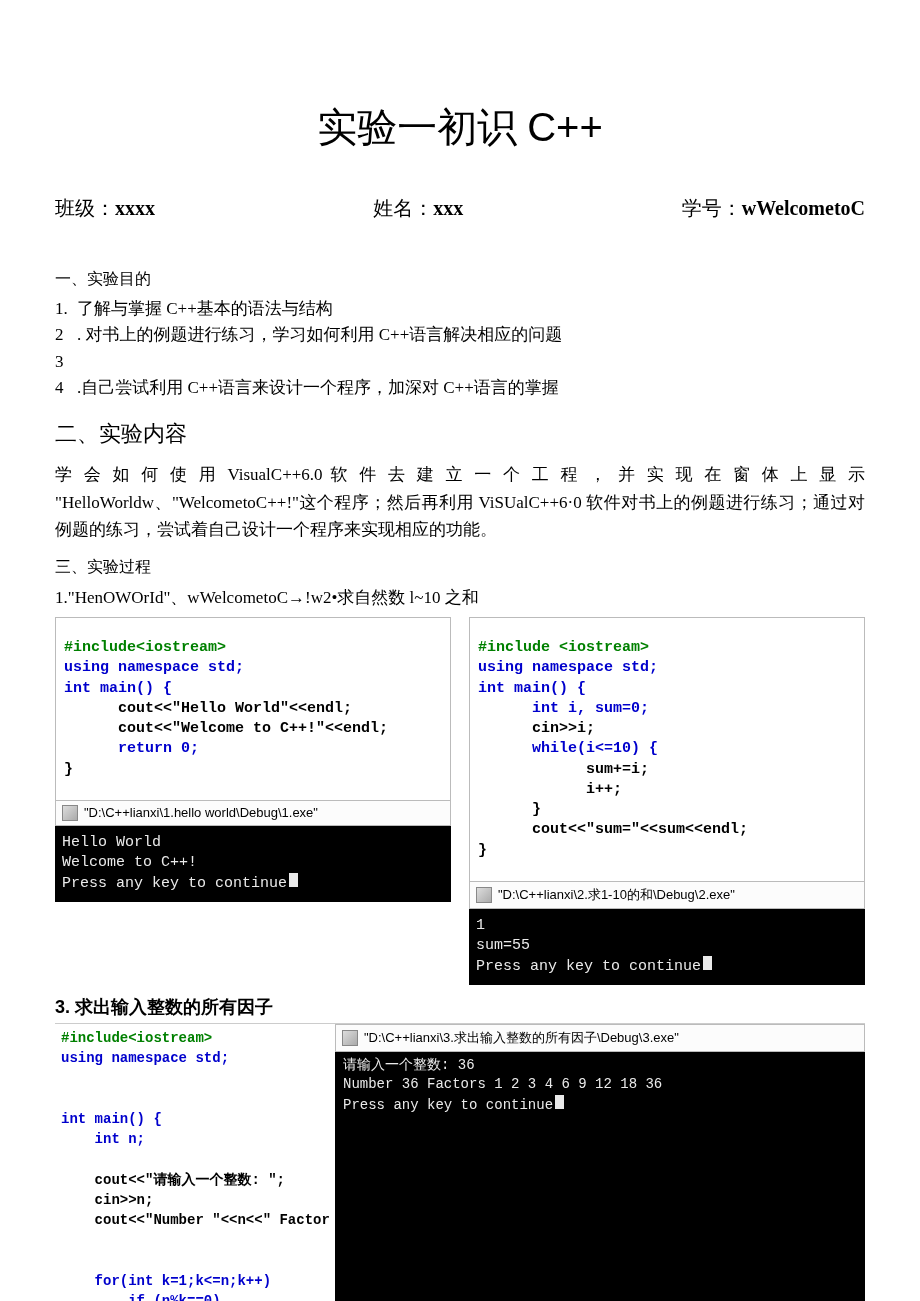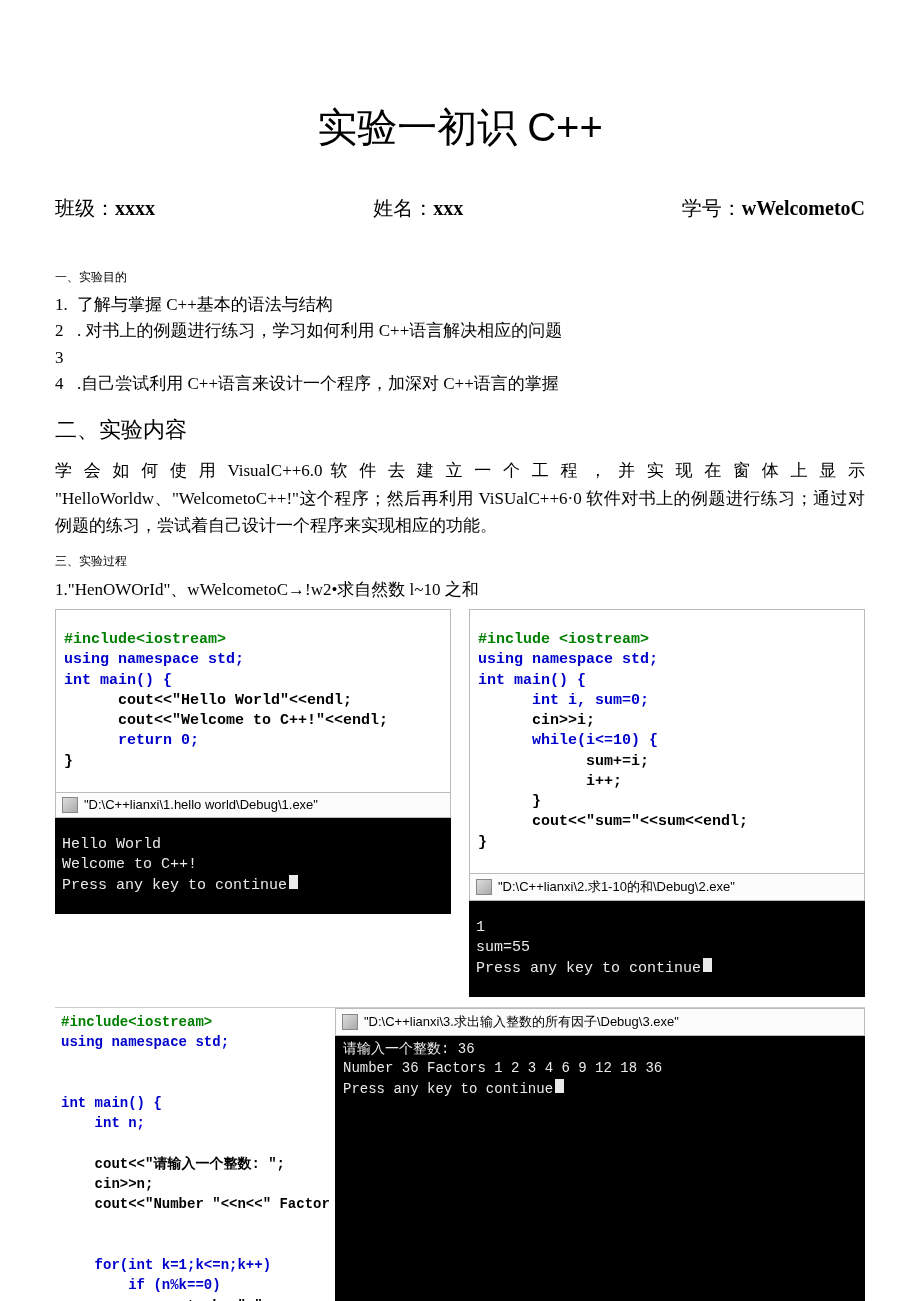--- a/index.html
+++ b/index.html
@@ -25,21 +25,21 @@
     font-family: Arial, sans-serif;
   }
   .infoline {
     font-size: 20px;
     margin-bottom: 47px;
     display: flex;
     justify-content: space-between;
   }
   .infoline .value { font-weight: bold; }
   .section-h {
-    font-size: 12px;
+    font-size: 16px;
     margin: 10px 0 6px 0;
   }
   .section-h.bigger {
     font-size: 22px;
     margin-top: 18px;
     margin-bottom: 12px;
   }
   .list {
     font-size: 17px;
     line-height: 1.55;
@@ -91,21 +91,21 @@
     width: 14px; height: 14px;
     background: linear-gradient(135deg,#ddd 0%,#aaa 100%);
     border: 1px solid #888;
     display:inline-block;
   }
   .console {
     background: #000;
     color: #eaeaea;
     font-family: "Courier New", monospace;
     font-size: 15px;
-    padding: 16px 6px;
+    padding: 6px 6px;
     line-height: 1.35;
     white-space: pre;
     border: 1px solid #000;
     box-sizing: border-box;
     overflow: hidden;
   }
   .cursor { display:inline-block; width:9px; height:14px; background:#eaeaea; vertical-align:baseline; margin-left:2px;}
   .subhead3 {
     font-size: 18px;
     font-weight: bold;
@@ -221,20 +221,21 @@
       <div class="titlebar">
         <span class="win-icon"></span>
         <span>"D:\C++lianxi\2.求1-10的和\Debug\2.exe"</span>
       </div>
       <div class="console"><span id="cons2">1
 sum=55
 Press any key to continue</span><span class="cursor"></span></div>
     </div>
   </div>
 
+  <div class="subhead3">3. 求出输入整数的所有因子</div>
   <div class="panel3">
     <div class="code3">
       <div class="codepane3" id="code3"><span class="pre">#include&lt;iostream&gt;</span>
 <span class="kw">using namespace std;</span>
 <span class="plain"></span>
 <span class="plain"></span>
 <span class="kw">int main() {</span>
 <span class="kw">    int n;</span>
 <span class="plain"></span>
 <span class="plain">    cout&lt;&lt;"请输入一个整数: ";</span>

